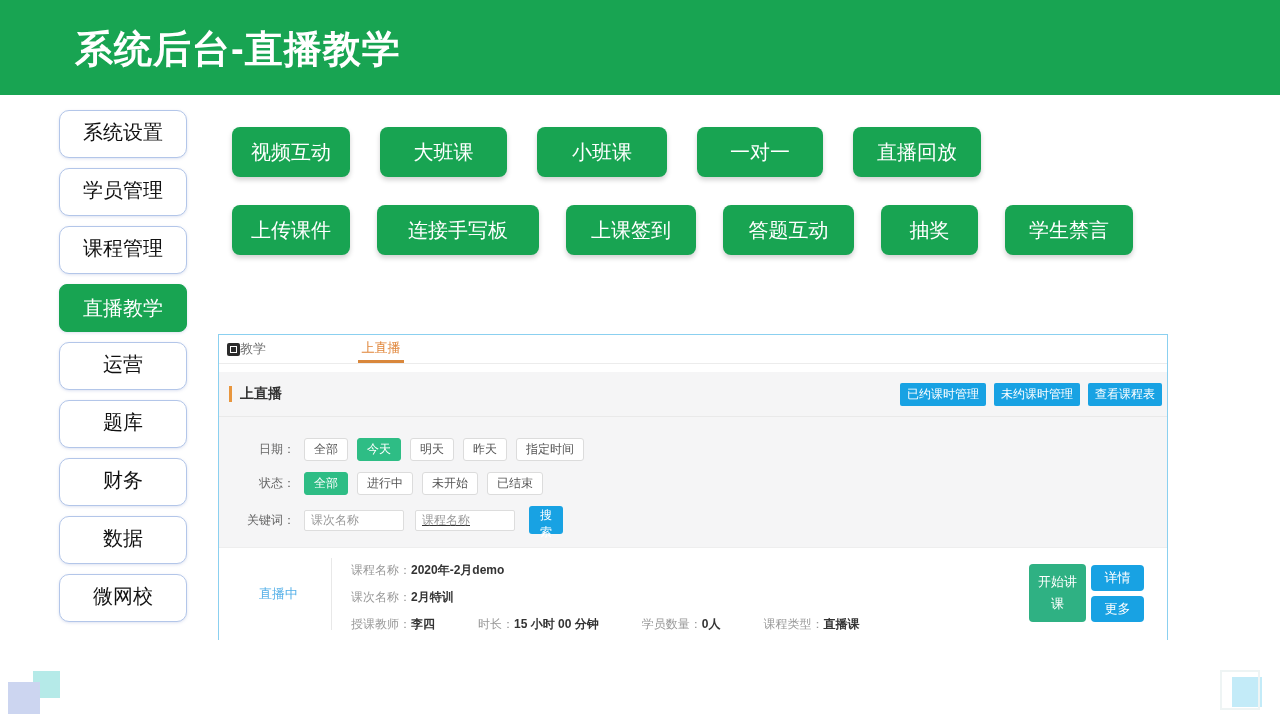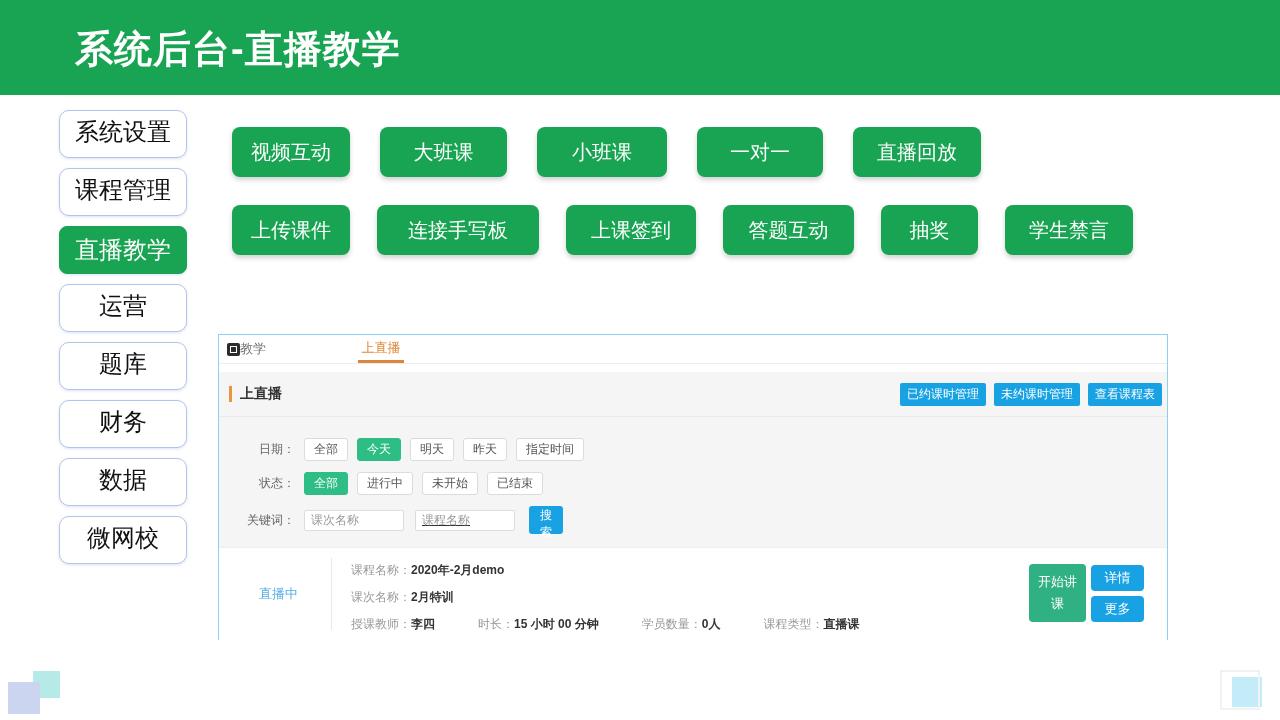--- a/index.html
+++ b/index.html
@@ -7,21 +7,21 @@
          font-family:"Liberation Sans","DejaVu Sans",sans-serif;}
 
   
   .banner{position:absolute;left:0;top:0;width:1280px;height:95px;background:#18a452;}
   .banner h1{margin:0;padding:24px 0 0 75px;font-size:38px;font-weight:bold;color:#fff;letter-spacing:1px;}
 
   
   .sidebar{position:absolute;left:59px;top:110px;width:128px;}
   .side-item{box-sizing:border-box;width:128px;height:48px;margin-bottom:10px;background:#fff;
              border:1px solid #b3c6e9;border-radius:10px;display:flex;align-items:center;justify-content:center;
-             font-size:24px;color:#111;box-shadow:0 1px 3px rgba(120,140,200,.25);cursor:pointer;padding-bottom:4px;}
+             font-size:20px;color:#111;box-shadow:0 1px 3px rgba(120,140,200,.25);cursor:pointer;padding-bottom:4px;}
   .side-item.active{background:#18a452;border-color:#18a452;color:#fff;border-radius:8px;padding-bottom:0;}
 
   
   .feat-row{position:absolute;left:232px;display:flex;}
   .feat-row.r1{top:127px;}
   .feat-row.r2{top:205px;}
   .feat-btn{box-sizing:border-box;height:50px;background:#18a452;border:none;border-radius:8px;
             color:#fff;font-size:20px;display:flex;align-items:center;justify-content:center;
             box-shadow:0 3px 5px rgba(0,0,0,.18);cursor:pointer;font-family:inherit;}
   .r1 .feat-btn{margin-right:30px;} .r2 .feat-btn{margin-right:27px;}
@@ -83,20 +83,21 @@
 <body>
 
 <div class="stage">
 
   <div class="banner">
     <h1>系统后台-直播教学</h1>
   </div>
 
   <div class="sidebar">
     <div class="side-item">系统设置</div>
+    <div class="side-item">学员管理</div>
     <div class="side-item">课程管理</div>
     <div class="side-item active">直播教学</div>
     <div class="side-item">运营</div>
     <div class="side-item">题库</div>
     <div class="side-item">财务</div>
     <div class="side-item">数据</div>
     <div class="side-item">微网校</div>
   </div>
 
   <div class="feat-row r1">

